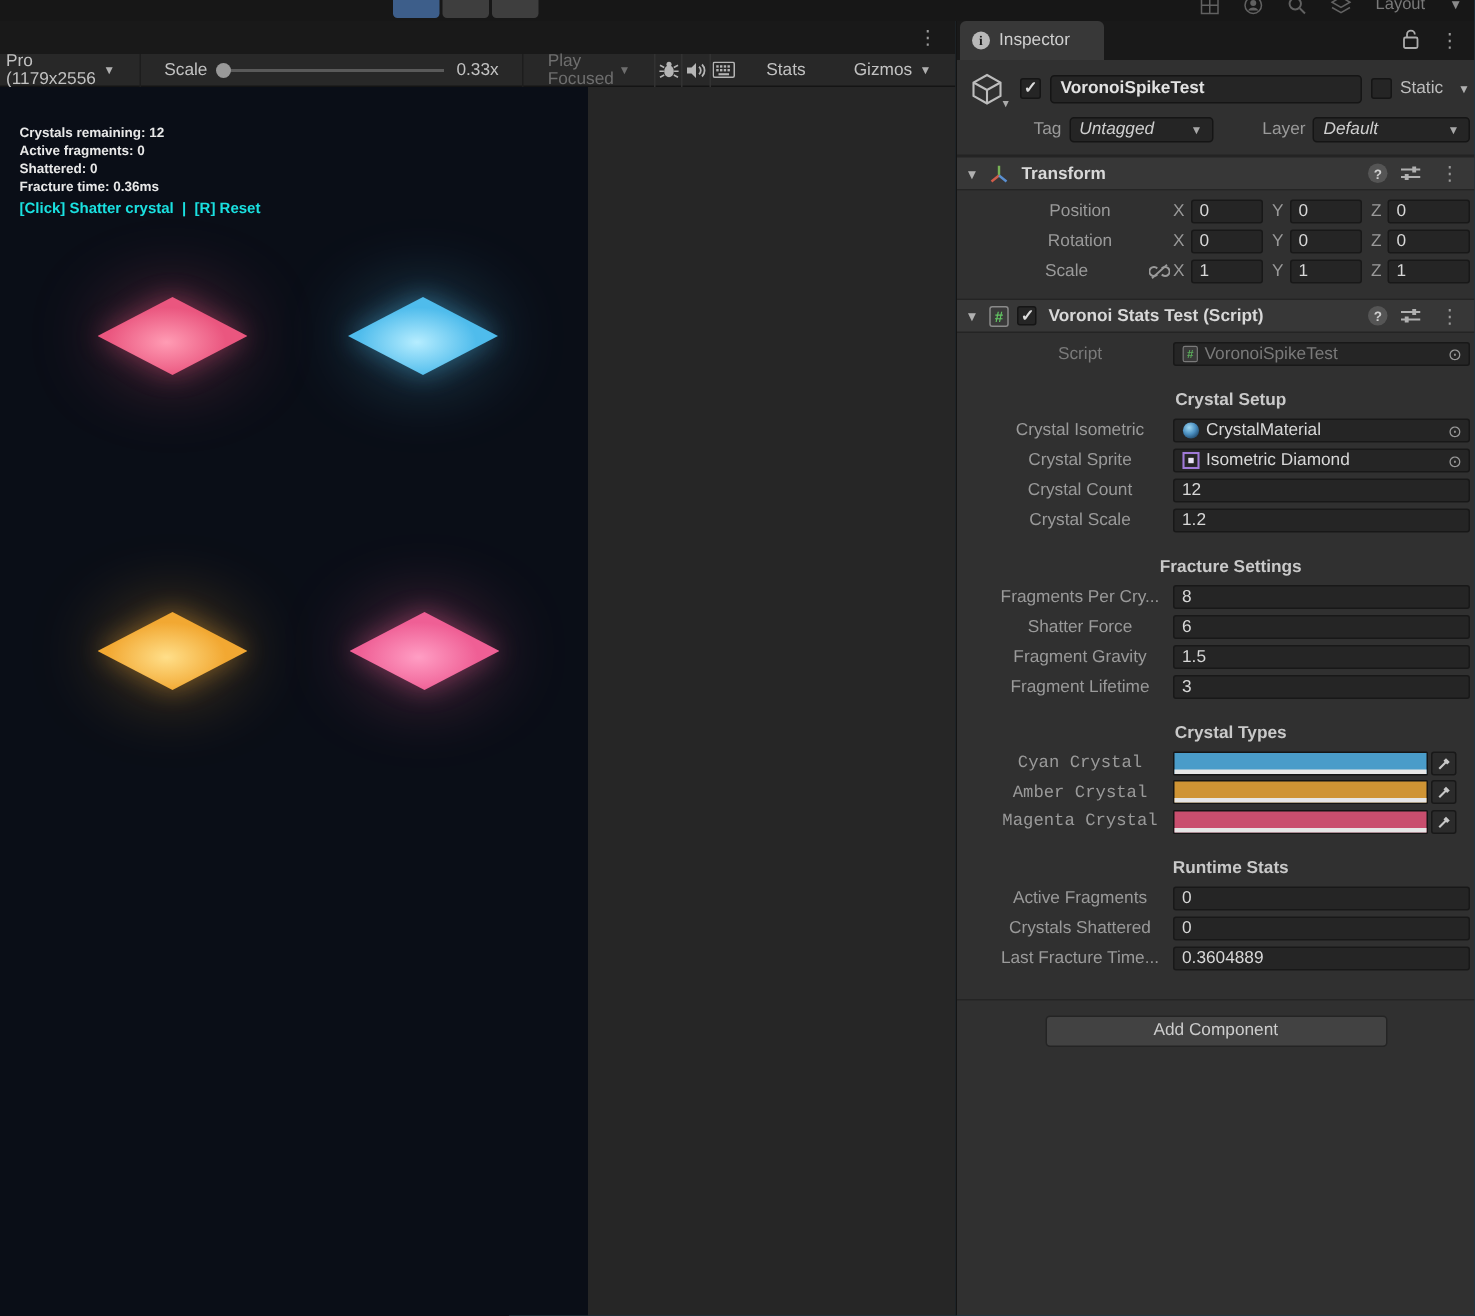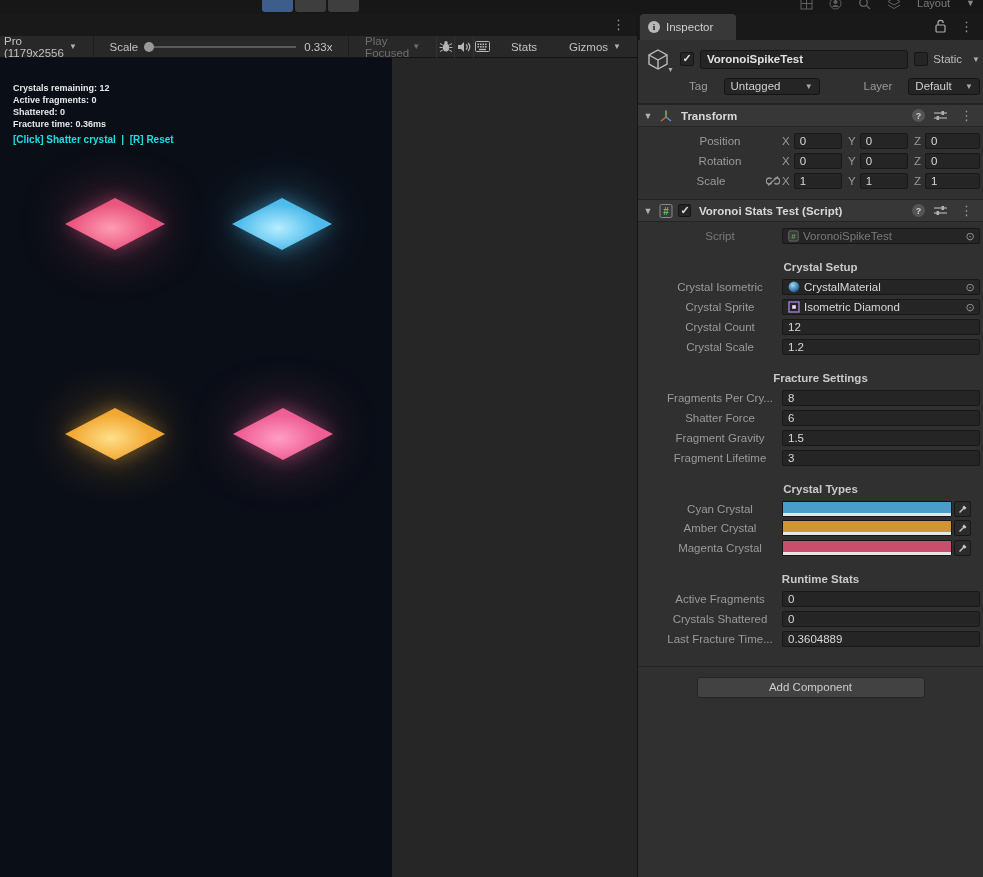--- a/index.html
+++ b/index.html
@@ -69,36 +69,36 @@
     background:#383838; border-radius:4px 4px 0 0; display:flex; align-items:center;
     padding:0 8px; gap:6px; color:#cfcfcf; }
   .info-ic { width:12px; height:12px; border-radius:50%; background:#b8b8b8;
     color:#191919; font-size:9px; font-weight:bold; display:flex; align-items:center;
     justify-content:center; font-family:"Liberation Serif", serif; }
   .insp-tab-right { position:absolute; right:6px; top:5px; display:flex;
     align-items:center; gap:10px; }
 
   .insp-header { padding:8px 3px 7px 8px; border-bottom:1px solid #232323; }
   .ih-row1 { display:flex; align-items:center; gap:6px; height:22px; }
-  .ih-row2 { display:flex; align-items:center; gap:16px; height:20px; margin-top:6px;
+  .ih-row2 { display:flex; align-items:center; gap:5px; height:20px; margin-top:6px;
     margin-left:43px; }
   .cube-wrap { position:relative; width:28px; height:24px; }
   .cube-caret { position:absolute; right:0px; bottom:-2px; font-size:7px; color:#aaa; }
   .checkbox { width:14px; height:14px; background:#252525; border:1px solid #151515;
     border-radius:2px; position:relative; flex:none; cursor:pointer; }
   .checkbox.checked::after { content:"✓"; position:absolute; left:1.5px; top:-1px;
     color:#dcdcdc; font-size:11px; font-weight:bold; }
   .name-field { flex:1; height:19px; background:#252525; border:1px solid #151515;
     border-radius:3px; display:flex; align-items:center; padding:0 6px;
     font-weight:bold; color:#e2e2e2; }
   .static-grp { display:flex; align-items:center; gap:5px; color:#bdbdbd; }
   .lbl-dim { color:#9a9a9a; }
   .dropdown { height:17px; background:#252525; border:1px solid #151515;
     border-radius:3px; display:flex; align-items:center; padding:0 6px;
-    color:#cfcfcf; cursor:pointer; }
+    color:#cfcfcf; cursor:pointer;font-style:italic; }
   .dropdown .caret { margin-left:auto; color:#a8a8a8; }
   .dd-tag { width:96px; }
   .dd-layer { flex:1; margin-right:0; }
 
   .comp-header { height:23px; background:#373737; border-top:1px solid #242424;
     border-bottom:1px solid #242424; display:flex; align-items:center; gap:5px;
     padding:0 4px; }
   .fold { font-size:9px; color:#b0b0b0; width:12px; text-align:center; cursor:pointer; }
   .comp-title { font-weight:bold; color:#d8d8d8; margin-left:3px; }
   .comp-right { margin-left:auto; display:flex; align-items:center; gap:9px;
@@ -125,21 +125,21 @@
   .obj-field { position:relative; padding-right:18px; gap:4px; }
   .obj-picker { position:absolute; right:1px; top:0; width:16px; height:14px;
     display:flex; align-items:center; justify-content:center; color:#9a9a9a;
     font-size:11px; cursor:pointer; }
   .dim .prop-label, .dim .field { color:#7a7a7a; }
 
   .section-title { font-weight:bold; color:#c9c9c9; padding-left:20px; height:16px;
     line-height:16px; margin-top:13px; margin-bottom:2px; }
 
   .color-row { display:flex; align-items:center; height:19.5px; padding-left:20px;
-    padding-right:12px; }
+    padding-right:12px;font-family:Liberation Mono, monospace; }
   .swatch { flex:1; height:16px; border:1px solid #151515; border-radius:1px;
     position:relative; cursor:pointer; }
   .swatch::after { content:""; position:absolute; left:0; right:0; bottom:0;
     height:3px; background:#e6e6e6; }
   .dropper-btn { width:17px; height:16px; margin-left:2px; background:#2b2b2b;
     border:1px solid #181818; border-radius:2px; display:flex; align-items:center;
     justify-content:center; cursor:pointer; flex:none; }
 
   .comp-end { height:1px; background:#242424; margin-top:9px; }
   .add-comp-wrap { display:flex; justify-content:center; margin-top:10px; }

